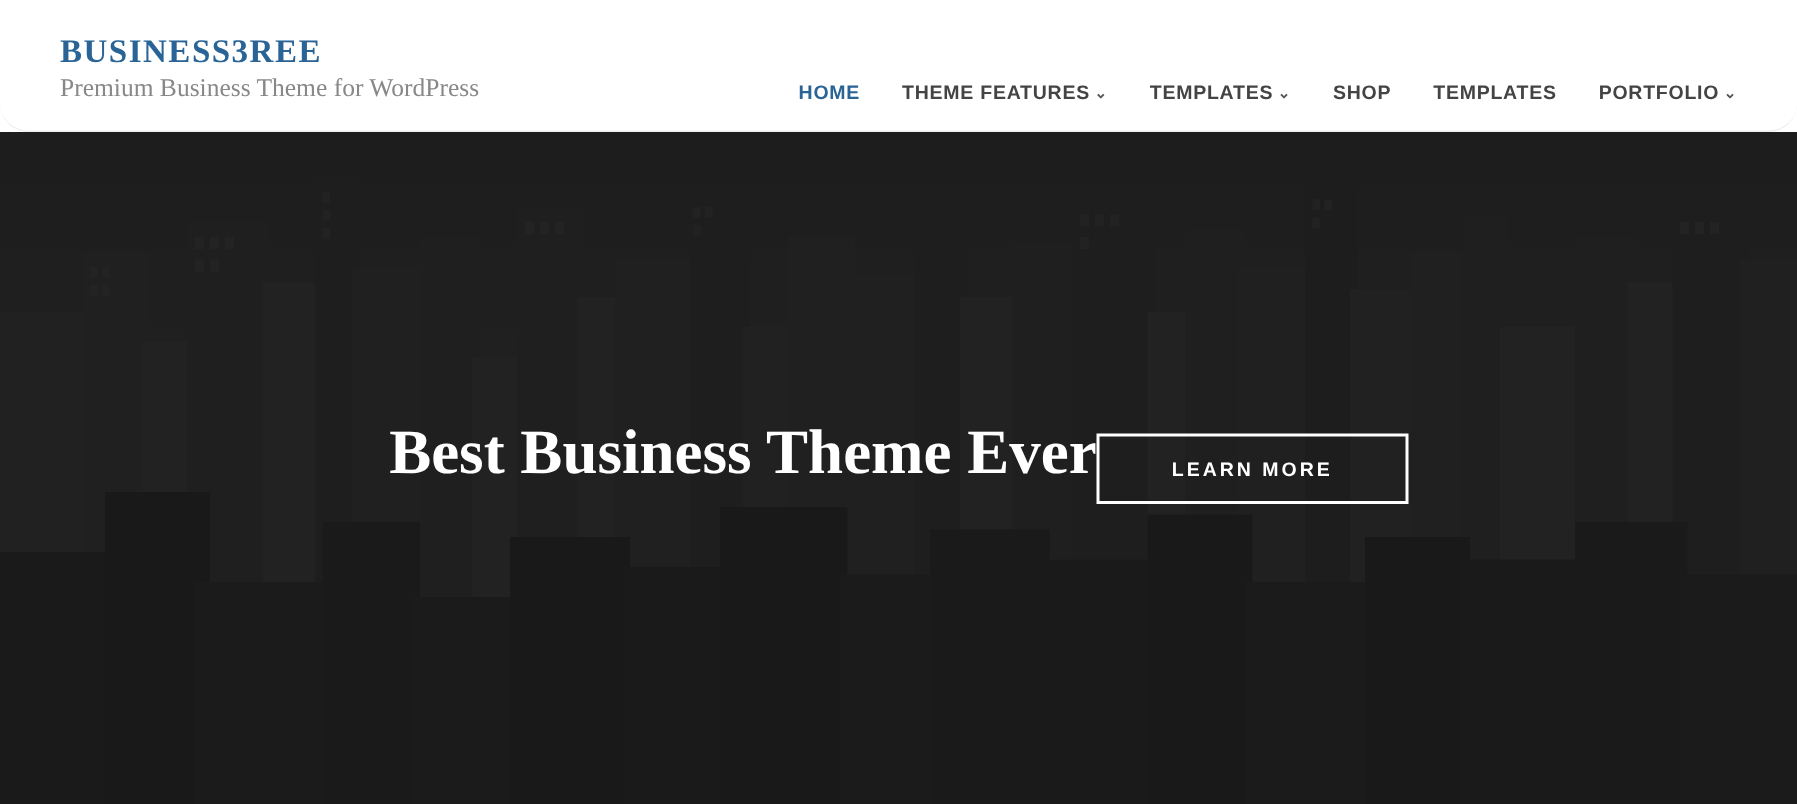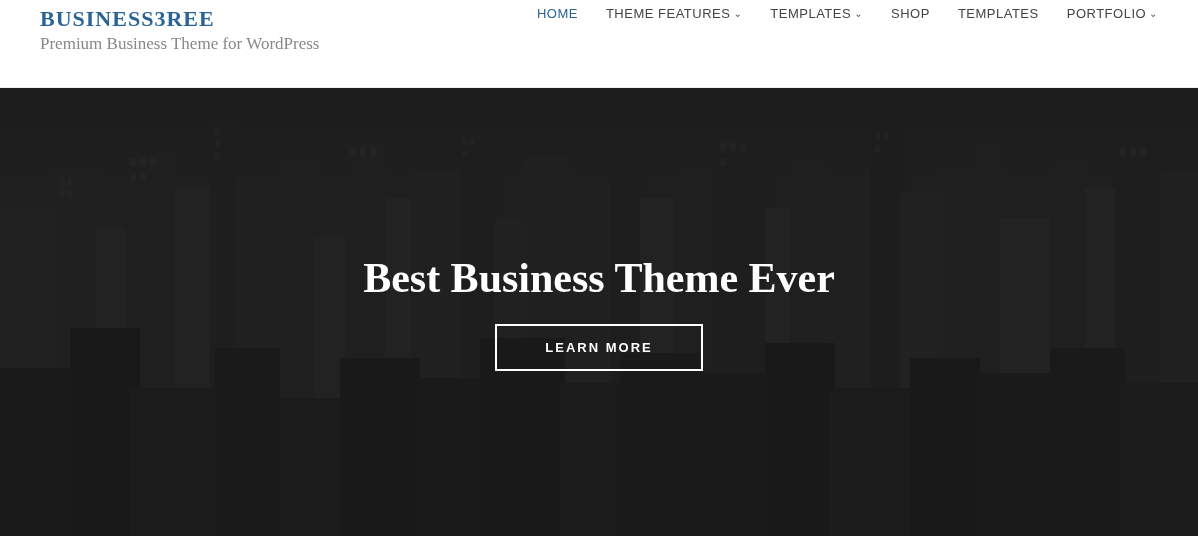--- a/index.html
+++ b/index.html
@@ -11,25 +11,26 @@
     body {
       font-family: Georgia, 'Times New Roman', serif;
       width: 1198px;
       overflow-x: hidden;
     }
 
     
     .header {
       background: #ffffff;
       display: flex;
-      align-items: flex-start;
+      align-items: flex-end;
       justify-content: space-between;
-      padding: 6px 40px;
+      padding: 18px 40px;
       border-bottom: 1px solid #eee;
       height: 88px;
+      border-radius: 19px;
     }
 
     .logo-area {
       display: flex;
       flex-direction: column;
     }
 
     .logo-title {
       font-family: Georgia, serif;
       font-size: 22px;
@@ -48,21 +49,21 @@
     
     .nav {
       display: flex;
       align-items: center;
       gap: 28px;
     }
 
     .nav-item {
       font-family: Arial, sans-serif;
       font-size: 13px;
-      font-weight: normal;
+      font-weight: bold;
       color: #444;
       text-decoration: none;
       cursor: pointer;
       letter-spacing: 0.5px;
       display: flex;
       align-items: center;
       gap: 3px;
       white-space: nowrap;
     }
 
@@ -104,21 +105,21 @@
     }
 
     .hero-content {
       position: absolute;
       top: 0;
       left: 0;
       width: 100%;
       height: 100%;
       z-index: 2;
       display: flex;
-      flex-direction: column;
+      flex-direction: row;
       align-items: center;
       justify-content: center;
       text-align: center;
       padding: 0 113px;
     }
 
     .hero-title {
       font-family: Georgia, serif;
       font-size: 42px;
       font-weight: bold;

